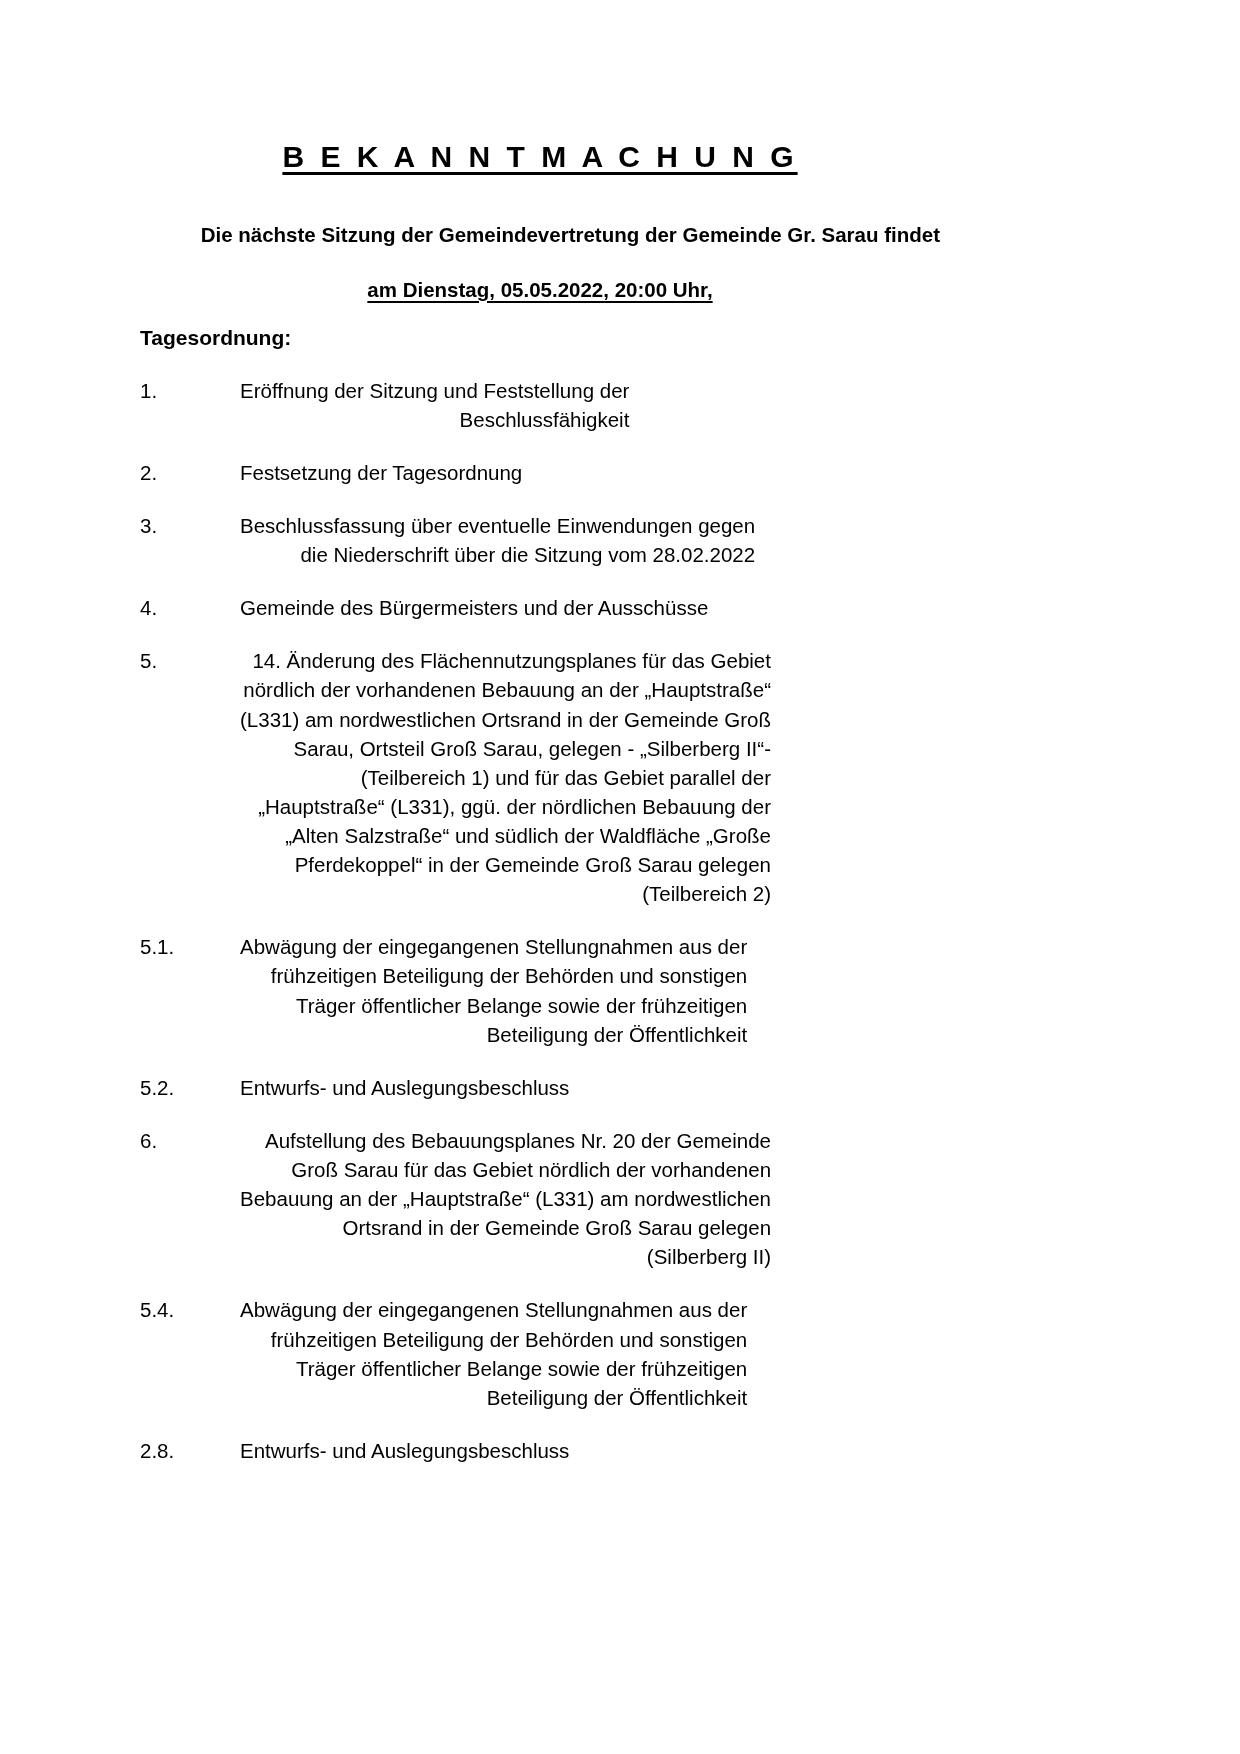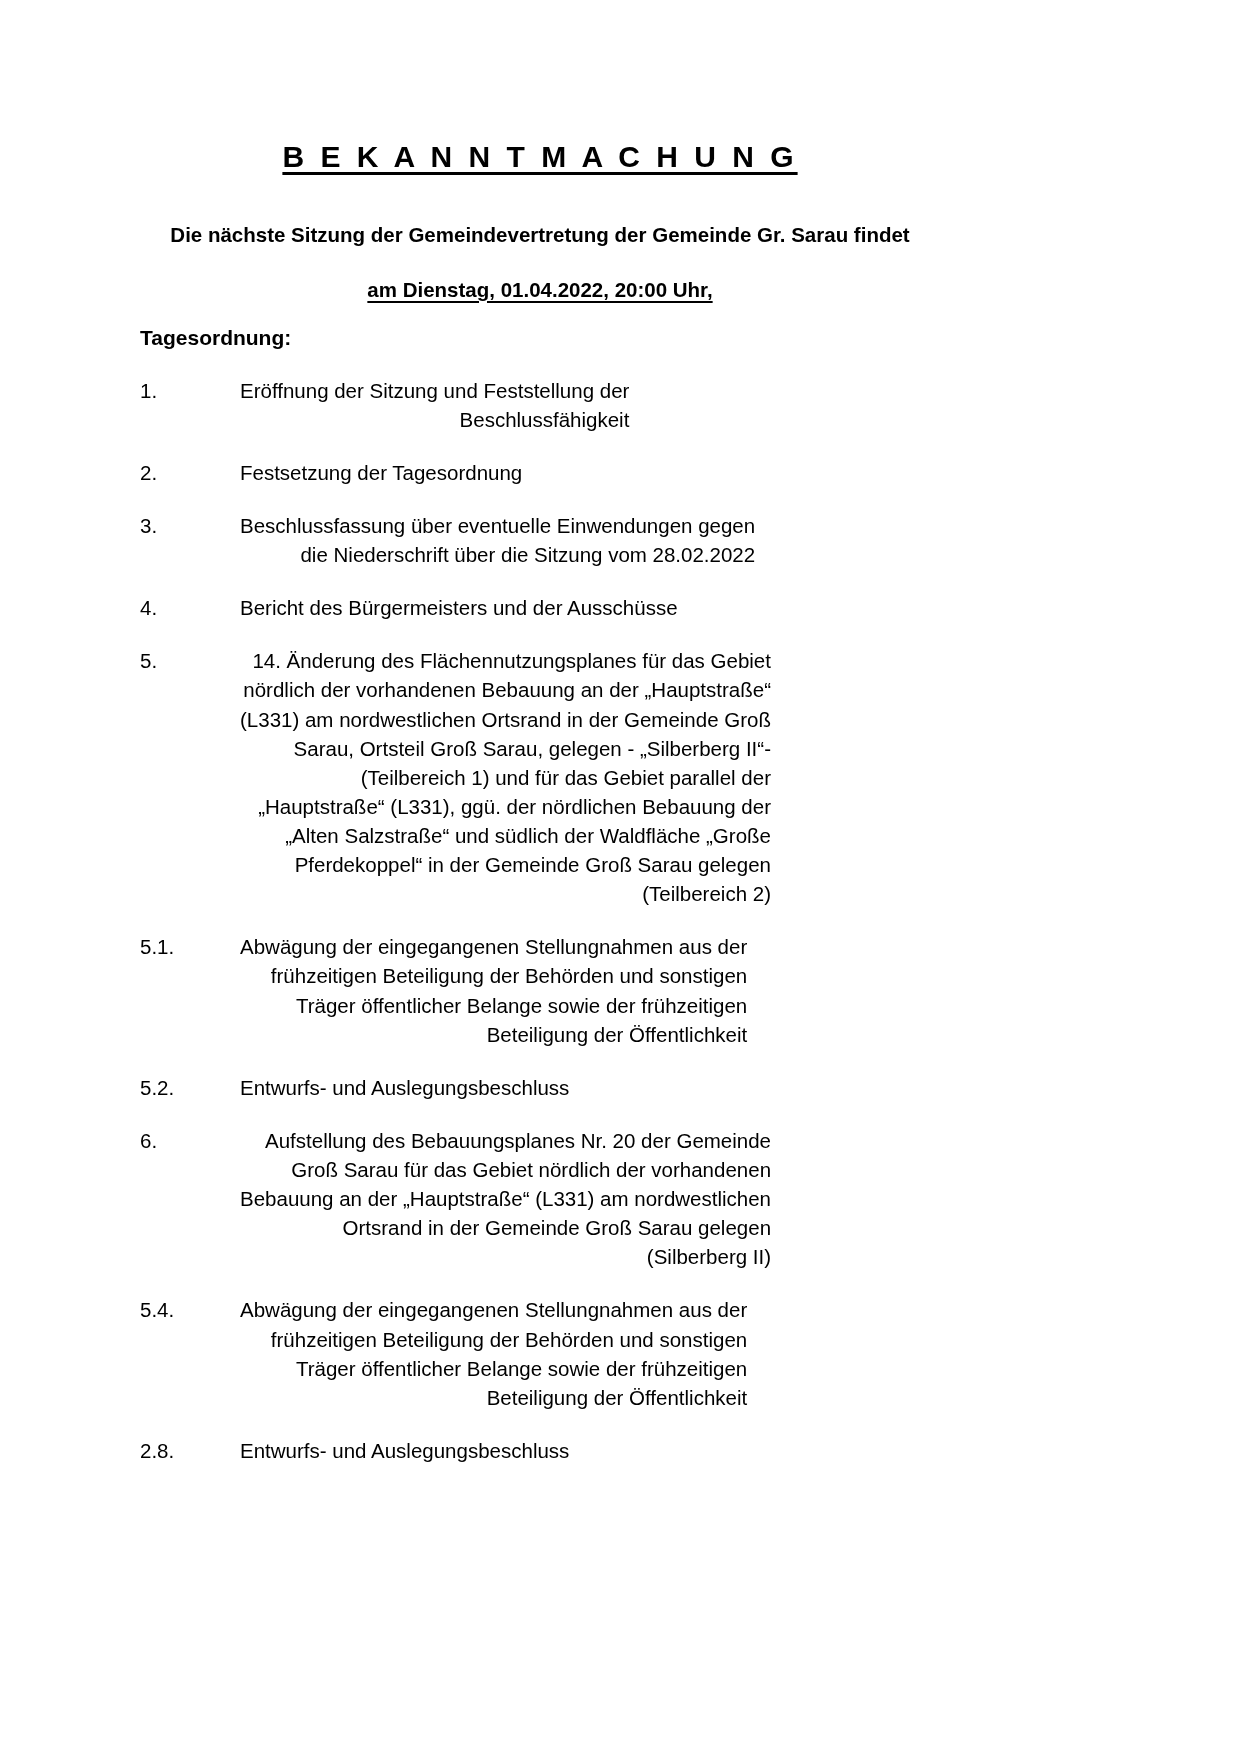--- a/index.html
+++ b/index.html
@@ -24,21 +24,21 @@
   .doc-title {
     text-align: center;
     font-size: 30px;
     font-weight: bold;
     letter-spacing: 4px;
     text-decoration: underline;
     text-underline-offset: 5px;
     margin: 20px 0 0 0;
   }
   .intro {
-    text-align: center;
+    text-align: right;
     font-weight: bold;
     font-size: 20.5px;
     margin-top: 46px;
     line-height: 1.45;
   }
   .intro-line2 {
     text-align: center;
     font-weight: bold;
     font-size: 20.5px;
     margin-top: 28px;
@@ -80,21 +80,21 @@
   }
 </style>
 </head>
 <body>
 
 <div class="page">
 
   <h1 class="doc-title">B E K A N N T M A C H U N G</h1>
 
   <p class="intro">Die nächste Sitzung der Gemeindevertretung der Gemeinde Gr. Sarau findet</p>
-  <p class="intro-line2">am Dienstag, 01.04.2022, 20:00 Uhr,</p>
+  <p class="intro-line2">am Dienstag, 05.05.2022, 20:00 Uhr,</p>
 
   <div class="agenda-heading">Tagesordnung:</div>
 
   <div class="agenda">
 
     <div class="agenda-item">
       <div class="agenda-num">1.</div>
       <div class="agenda-text">Eröffnung der Sitzung und Feststellung der
 Beschlussfähigkeit</div>
     </div>
@@ -105,21 +105,21 @@
     </div>
 
     <div class="agenda-item">
       <div class="agenda-num">3.</div>
       <div class="agenda-text">Beschlussfassung über eventuelle Einwendungen gegen
 die Niederschrift über die Sitzung vom 28.02.2022</div>
     </div>
 
     <div class="agenda-item">
       <div class="agenda-num">4.</div>
-      <div class="agenda-text">Bericht des Bürgermeisters und der Ausschüsse</div>
+      <div class="agenda-text">Gemeinde des Bürgermeisters und der Ausschüsse</div>
     </div>
 
     <div class="agenda-item">
       <div class="agenda-num">5.</div>
       <div class="agenda-text">14. Änderung des Flächennutzungsplanes für das Gebiet
 nördlich der vorhandenen Bebauung an der „Hauptstraße“
 (L331) am nordwestlichen Ortsrand in der Gemeinde Groß
 Sarau, Ortsteil Groß Sarau, gelegen - „Silberberg II“-
 (Teilbereich 1) und für das Gebiet parallel der
 „Hauptstraße“ (L331), ggü. der nördlichen Bebauung der

